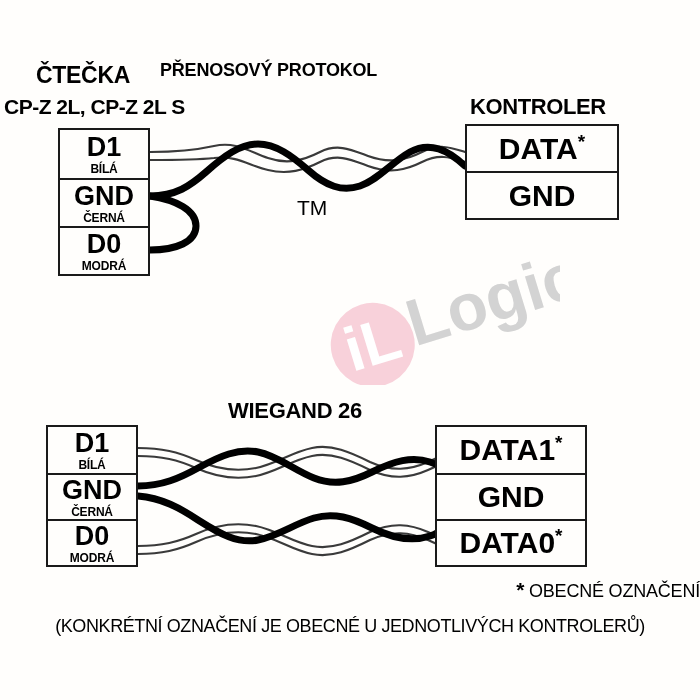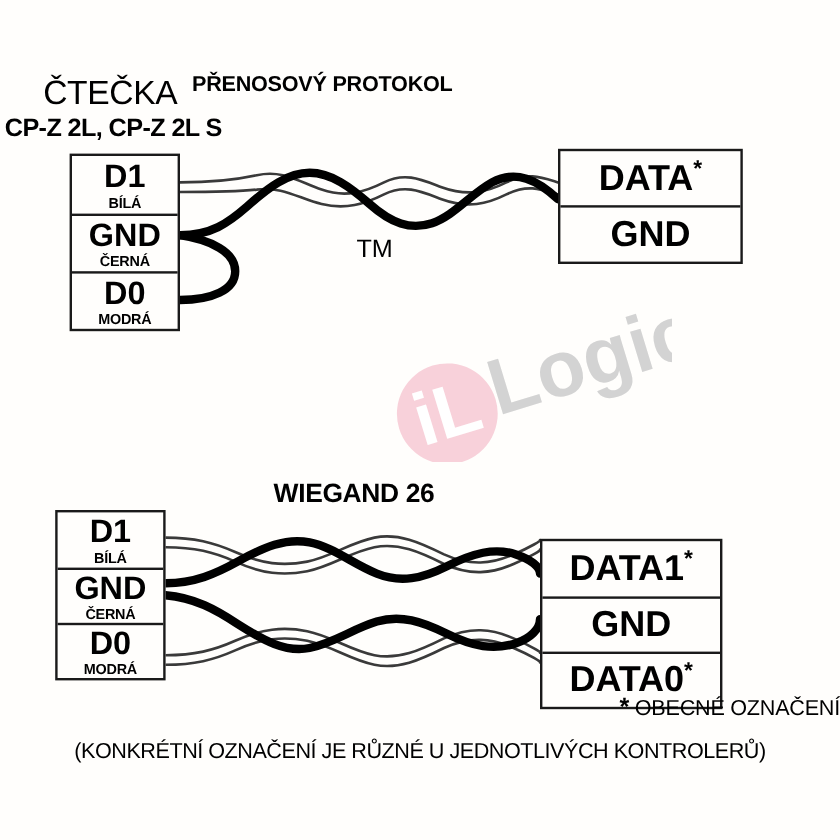--- a/index.html
+++ b/index.html
@@ -18,22 +18,22 @@
   #stage {
     position: relative;
     width: 700px;
     height: 700px;
   }
   .abs { position: absolute; }
 
   
   .hd-reader {
     left: 36px; top: 62px;
-    font-size: 28px;
-    font-weight: normal;
+    font-size: 23px;
+    font-weight: bold;
     letter-spacing: -0.3px;
     white-space: nowrap;
   }
   .hd-reader-model {
     left: 4px; top: 95px;
     font-size: 21px;
     font-weight: bold;
     letter-spacing: -0.5px;
     white-space: nowrap;
   }
@@ -108,21 +108,21 @@
   #controller-block-tm .r1 { height: 47px; }
   #controller-block-tm .r2 { height: 45px; }
 
   
   #reader-block-wg { left: 46px; top: 425px; width: 92px; height: 142px; }
   #reader-block-wg .r1 { height: 48px; }
   #reader-block-wg .r2 { height: 46px; }
   #reader-block-wg .r3 { height: 44px; }
 
   
-  #controller-block-wg { left: 450px; top: 425px; width: 152px; height: 142px; margin-top: 24px; }
+  #controller-block-wg { left: 435px; top: 425px; width: 152px; height: 142px; }
   #controller-block-wg .r1 { height: 48px; }
   #controller-block-wg .r2 { height: 46px; }
   #controller-block-wg .r3 { height: 44px; }
 
   
   .lbl-tm {
     left: 297px; top: 196px;
     font-size: 21px;
     font-weight: normal;
     white-space: nowrap;
@@ -250,20 +250,21 @@
     <g transform="rotate(-17 130 65)">
       <circle cx="68" cy="72" r="42" fill="#f7c9d4" opacity="0.85"></circle>
       <text x="68" y="92" text-anchor="middle" font-family="Liberation Sans, sans-serif" font-size="62" font-weight="bold" fill="#ffffff">iL</text>
       <text x="108" y="86" font-family="Liberation Sans, sans-serif" font-size="66" font-weight="bold" fill="#cfcfcf" opacity="0.9">Logic</text>
     </g>
   </svg>
 
   <div class="abs hd-reader">ČTEČKA</div>
   <div class="abs hd-reader-model">CP-Z 2L, CP-Z 2L S</div>
   <div class="abs hd-protocol">PŘENOSOVÝ PROTOKOL</div>
+  <div class="abs hd-controller">KONTROLER</div>
   <div class="abs hd-wiegand">WIEGAND 26</div>
 
   <div id="reader-block-tm" class="abs block">
     <div class="row r1">
       <div class="sig sig-lg">D1</div>
       <div class="wirecol">BÍLÁ</div>
     </div>
     <div class="row r2">
       <div class="sig sig-lg">GND</div>
       <div class="wirecol">ČERNÁ</div>
@@ -315,15 +316,15 @@
       <div class="sig sig-xl">
         <span>DATA0</span><span class="star">*</span>
       </div>
     </div>
   </div>
 
   <div class="abs note1">
     <span class="ast">*</span>
     <span>OBECNÉ OZNAČENÍ</span>
   </div>
-  <div class="abs note2">(KONKRÉTNÍ OZNAČENÍ JE RŮZNÉ U JEDNOTLIVÝCH KONTROLERŮ)</div>
+  <div class="abs note2">(KONKRÉTNÍ OZNAČENÍ JE OBECNÉ U JEDNOTLIVÝCH KONTROLERŮ)</div>
 
 </div>
 
 </body></html>

